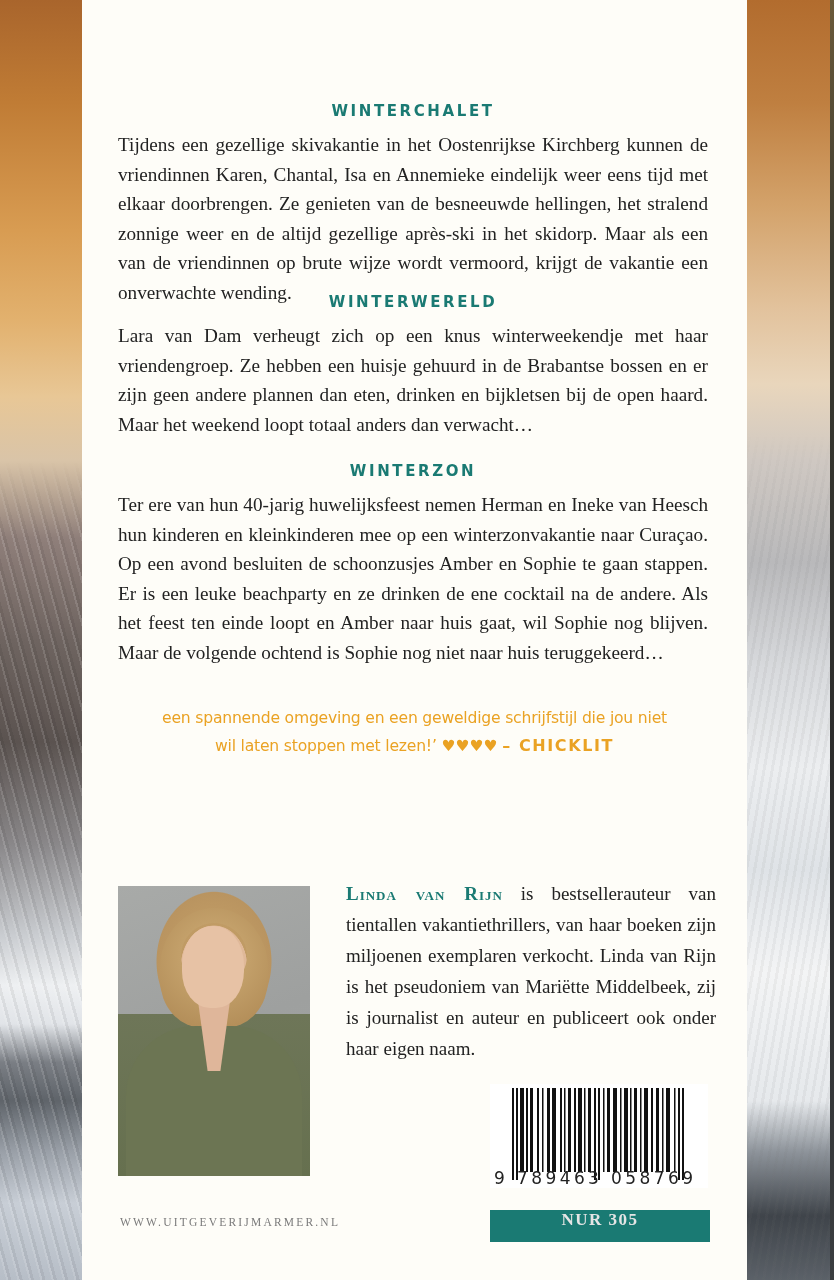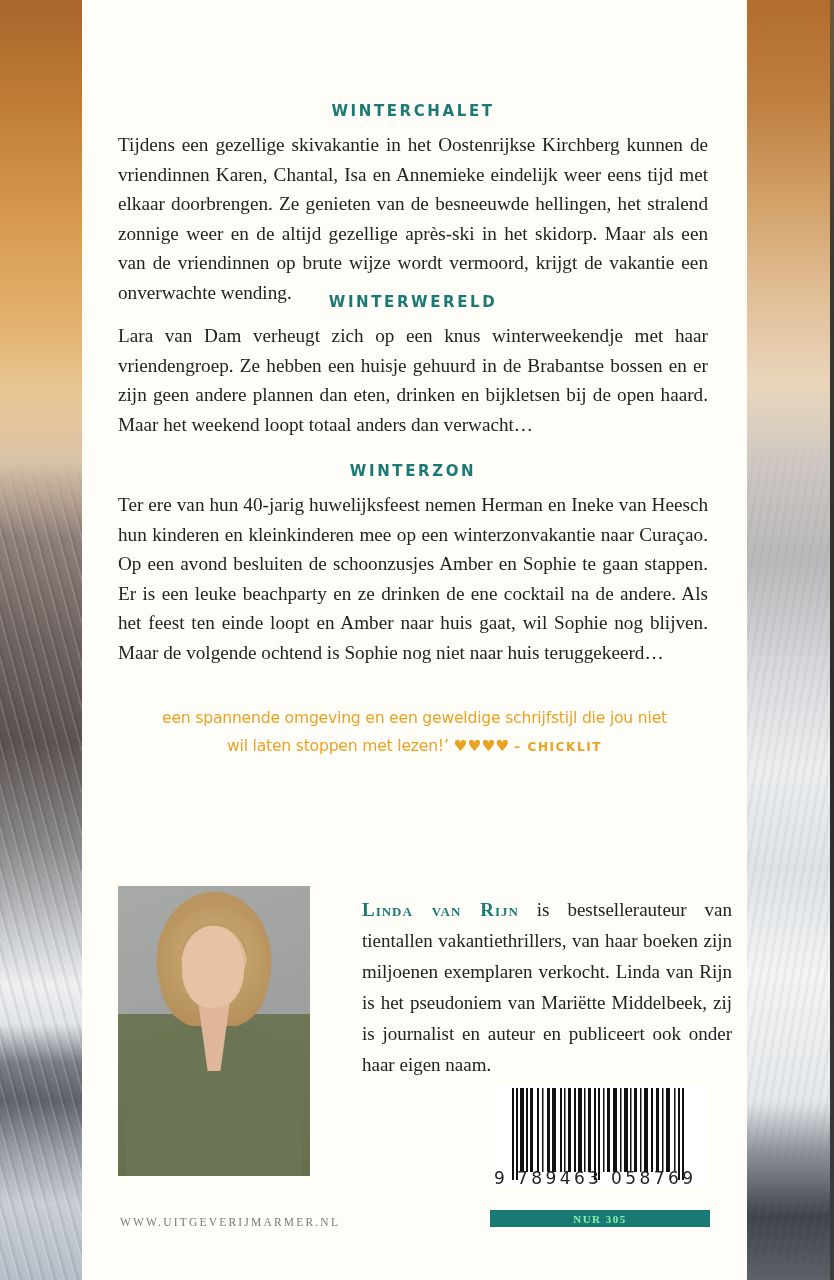--- a/index.html
+++ b/index.html
@@ -68,21 +68,21 @@
   #sec-wereld { top: 283px; }
   #sec-zon { top: 452px; }
 
   .quote {
     position: absolute; left: 20px; width: 625px;
     font-family: "DejaVu Sans", sans-serif; color: #eaa223;
     font-size: 15.6px; line-height: 28px; text-align: center; margin: 0;
     letter-spacing: -0.2px;
   }
   .quote .source {
-    font-weight: bold; font-size: 12px; letter-spacing: 1.6px;
+    font-weight: bold; font-size: 16px; letter-spacing: 1.6px;
   }
   .quote .rating { letter-spacing: 0px; }
   .quote em { font-style: italic; }
   #quote-1 { top: 676px; }
   #quote-2 { top: 772px; }
 
   
   .author-photo {
     position: absolute; left: 36px; top: 886px; width: 192px; height: 290px;
     background:
@@ -106,43 +106,43 @@
   }
   .author-photo .hair {
     position: absolute; left: 42px; top: 22px; width: 108px; height: 120px;
     border-radius: 50% 50% 40% 40%;
     background: radial-gradient(circle at 50% 40%, rgba(0,0,0,0) 0 36%, #c3a06a 37%, #b48f5a 80%);
   }
 
   .author-bio {
     position: absolute; left: 264px; top: 878px; width: 370px;
     font-family: "Liberation Serif", serif; color: #222;
-    font-size: 19px; line-height: 31px; margin: 16px;
+    font-size: 19px; line-height: 31px; margin: 0;
     text-align: justify; text-align-last: left;
   }
   .author-name {
     color: #1a7a73; font-weight: bold; font-variant: small-caps;
     letter-spacing: 1px; font-size: 19px;
   }
 
   
   .barcode {
     position: absolute; left: 408px; top: 1084px; width: 218px; height: 104px;
   }
   .barcode svg { display: block; }
   .barcode-digits {
     position: absolute; left: 0; top: 74px; width: 218px;
     font-family: "DejaVu Sans", sans-serif; font-size: 17px; color: #222;
     letter-spacing: 3.4px; white-space: nowrap; background: transparent;
   }
   .nur-bar {
-    position: absolute; left: 408px; top: 1210px; width: 220px; height: 17px;
-    background: #1a7a73; color: #86efac;
+    position: absolute; left: 408px; top: 1210px; width: 220px; height: 32px;
+    background: #1a7a73; color: #e5e5e5;
     font-family: "Liberation Serif", serif; font-weight: bold;
-    font-size: 11px; letter-spacing: 1.5px; text-align: center; line-height: 19px;
+    font-size: 17px; letter-spacing: 1.5px; text-align: center; line-height: 19px;
   }
   .website {
     position: absolute; left: 38px; top: 1216px;
     font-family: "Liberation Serif", serif; color: #7a7a7a;
     font-size: 11.5px; letter-spacing: 2.2px;
   }
 </style>
 </head>
 <body>
 

